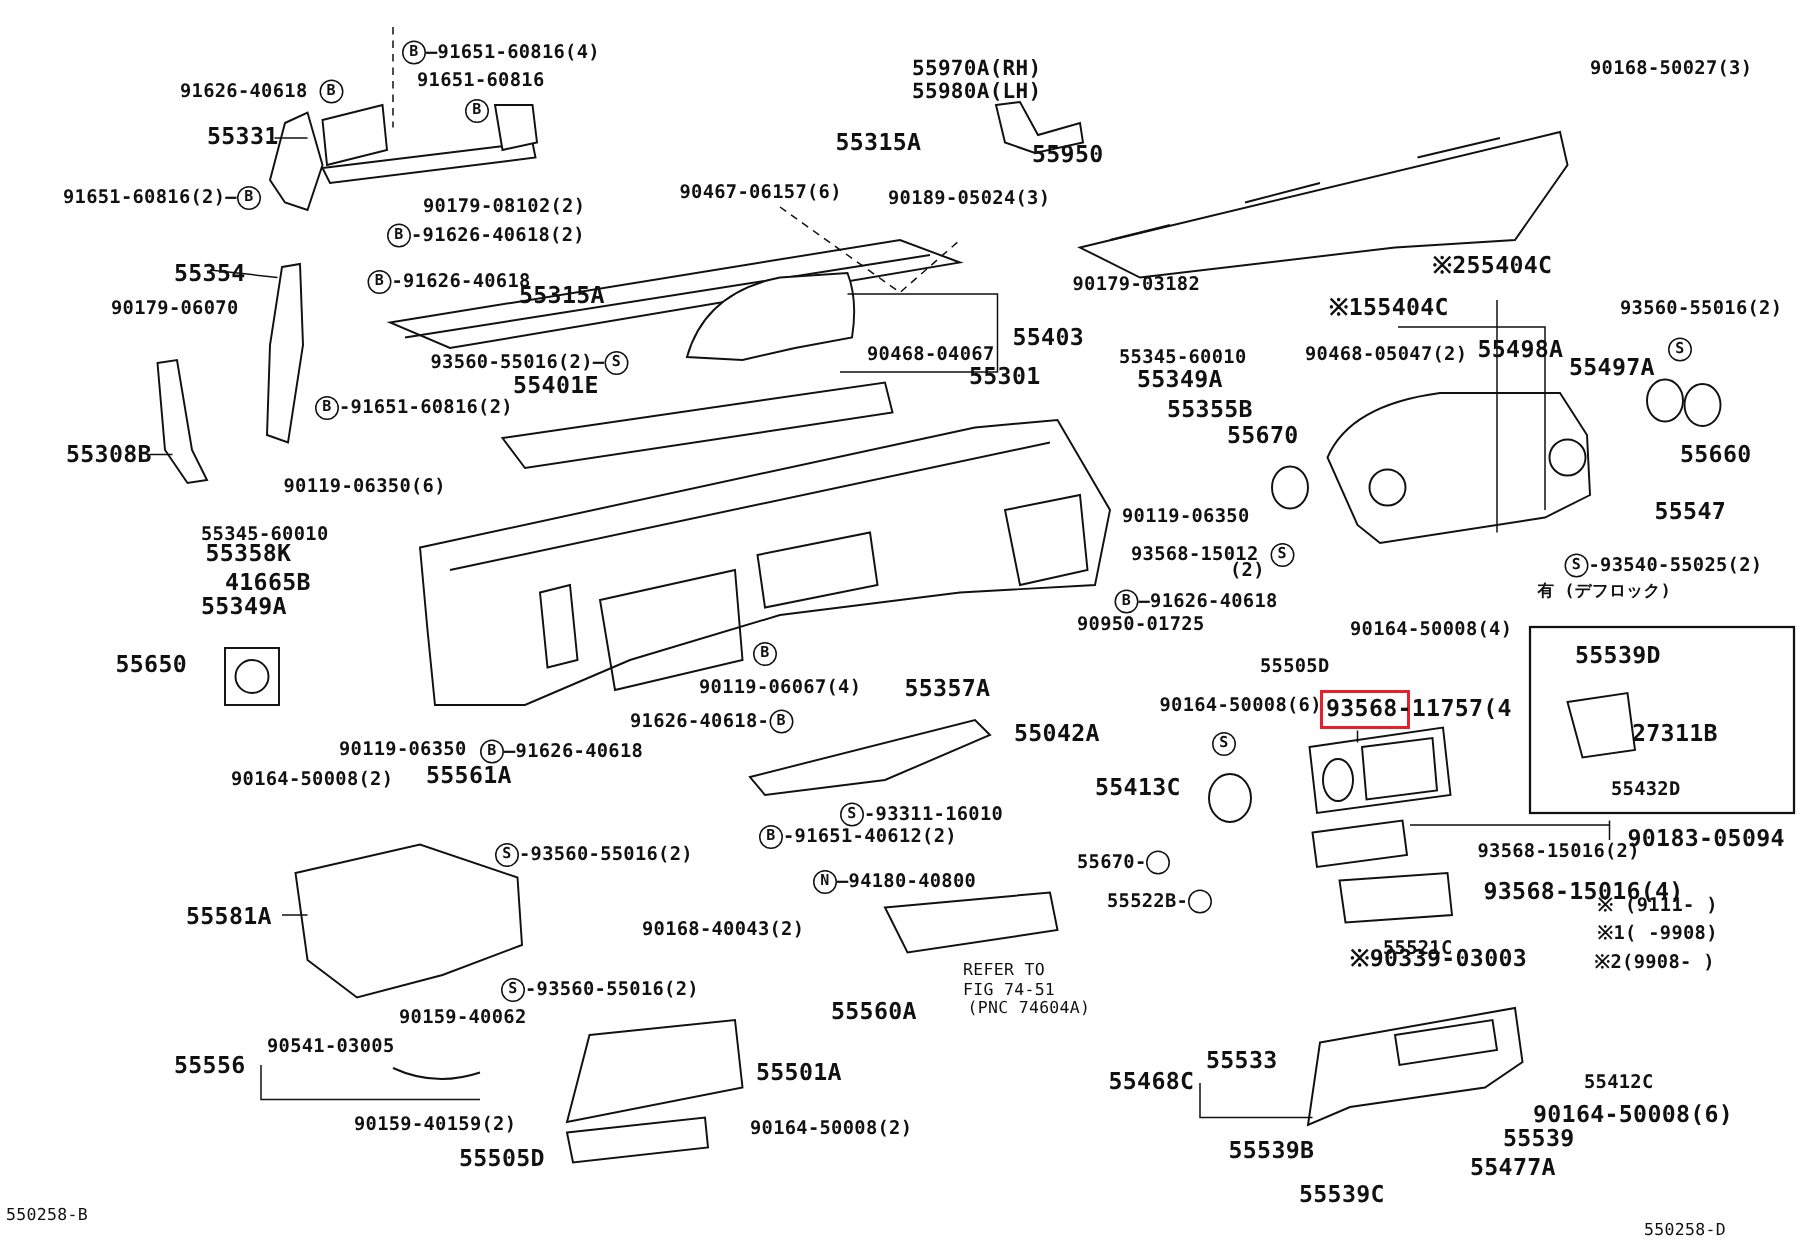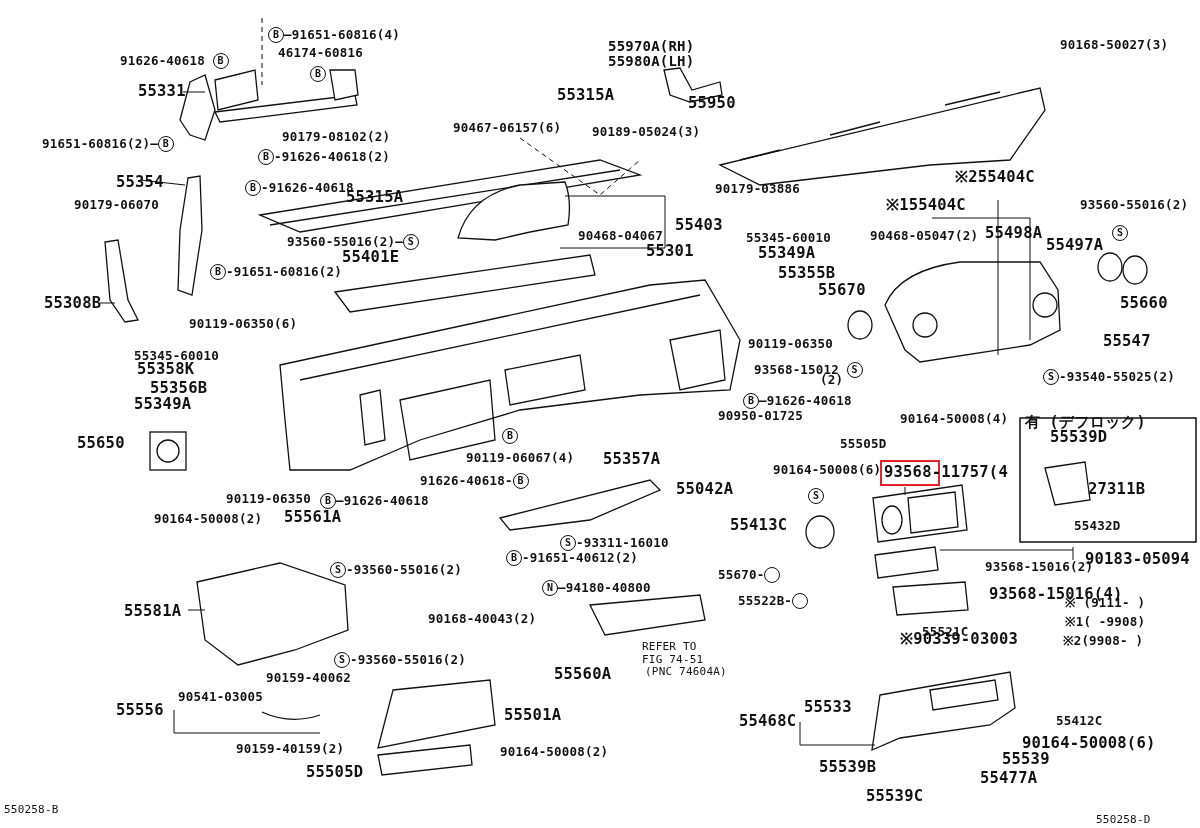--- a/index.html
+++ b/index.html
@@ -125,44 +125,44 @@
       <path class="lead" d="M188 610 L205 610"></path>
       <path class="lead" d="M174 710 L174 733 L320 733"></path>
       <path class="lead" d="M800 722 L800 745 L875 745"></path>
       <path class="lead" d="M1073 547 L1073 560 M940 550 L1073 550"></path>
       <path class="lead" d="M905 487 L905 495"></path>
     </g>
   </svg>
 
   <div class="lbl" style="left:268px;top:27px"><span class="circ">B</span>―<span>91651-60816(4)</span></div>
   <div class="lbl" style="left:120px;top:53px"><span>91626-40618</span> <span class="circ">B</span></div>
-  <div class="lbl" style="left:278px;top:47px">46174-60816</div>
+  <div class="lbl" style="left:278px;top:47px">91651-60816</div>
   <span class="circ lbl" style="left:310px;top:66px">B</span>
   <div class="lbl big" style="left:138px;top:84px">55331</div>
   <div class="lbl" style="left:282px;top:131px">90179-08102(2)</div>
-  <div class="lbl" style="left:42px;top:136px"><span>91651-60816(2)</span>―<span class="circ">B</span></div>
+  <div class="lbl" style="left:42px;top:124px"><span>91651-60816(2)</span>―<span class="circ">B</span></div>
   <div class="lbl" style="left:258px;top:149px"><span class="circ">B</span>-<span>91626-40618(2)</span></div>
 
   <div class="lbl big" style="left:116px;top:175px">55354</div>
   <div class="lbl" style="left:245px;top:180px"><span class="circ">B</span>-<span>91626-40618</span></div>
   <div class="lbl" style="left:74px;top:199px">90179-06070</div>
   <div class="lbl big" style="left:346px;top:190px">55315A</div>
   <div class="lbl" style="left:287px;top:234px"><span>93560-55016(2)</span>―<span class="circ">S</span></div>
   <div class="lbl big" style="left:342px;top:250px">55401E</div>
   <div class="lbl" style="left:210px;top:264px"><span class="circ">B</span>-<span>91651-60816(2)</span></div>
   <div class="lbl big" style="left:44px;top:296px">55308B</div>
 
   <div class="lbl" style="left:608px;top:39px;font-size:14px">55970A(RH)</div>
   <div class="lbl" style="left:608px;top:54px;font-size:14px">55980A(LH)</div>
   <div class="lbl big" style="left:557px;top:88px">55315A</div>
   <div class="lbl" style="left:453px;top:122px">90467-06157(6)</div>
   <div class="lbl" style="left:592px;top:126px">90189-05024(3)</div>
   <div class="lbl big" style="left:688px;top:96px">55950</div>
   <div class="lbl" style="left:1060px;top:39px">90168-50027(3)</div>
-  <div class="lbl" style="left:715px;top:183px">90179-03886</div>
+  <div class="lbl" style="left:715px;top:183px">90179-03182</div>
   <div class="lbl big" style="left:955px;top:170px">※255404C</div>
   <div class="lbl big" style="left:886px;top:198px">※155404C</div>
   <div class="lbl" style="left:870px;top:230px">90468-05047(2)</div>
   <div class="lbl big" style="left:985px;top:226px">55498A</div>
   <div class="lbl big" style="left:1046px;top:238px">55497A</div>
   <div class="lbl" style="left:1080px;top:199px">93560-55016(2)</div>
   <span class="circ lbl" style="left:1112px;top:225px">S</span>
   <div class="lbl big" style="left:1120px;top:296px">55660</div>
   <div class="lbl big" style="left:1103px;top:334px">55547</div>
   <div class="lbl" style="left:1043px;top:369px"><span class="circ">S</span>-<span>93540-55025(2)</span></div>
@@ -177,21 +177,21 @@
   <div class="lbl big" style="left:818px;top:283px">55670</div>
   <div class="lbl" style="left:748px;top:338px">90119-06350</div>
   <div class="lbl" style="left:754px;top:362px"><span>93568-15012</span> <span class="circ">S</span></div>
   <div class="lbl" style="left:820px;top:374px">(2)</div>
   <div class="lbl" style="left:743px;top:393px"><span class="circ">B</span>―<span>91626-40618</span></div>
   <div class="lbl" style="left:718px;top:410px">90950-01725</div>
 
   <div class="lbl" style="left:189px;top:318px">90119-06350(6)</div>
   <div class="lbl" style="left:134px;top:350px">55345-60010</div>
   <div class="lbl big" style="left:137px;top:362px">55358K</div>
-  <div class="lbl big" style="left:150px;top:381px">55356B</div>
+  <div class="lbl big" style="left:150px;top:381px">41665B</div>
   <div class="lbl big" style="left:134px;top:397px">55349A</div>
   <div class="lbl big" style="left:77px;top:436px">55650</div>
   <div class="lbl" style="left:226px;top:493px">90119-06350</div>
   <div class="lbl" style="left:320px;top:493px"><span class="circ">B</span>―<span>91626-40618</span></div>
   <div class="lbl" style="left:154px;top:513px">90164-50008(2)</div>
   <div class="lbl big" style="left:284px;top:510px">55561A</div>
 
   <span class="circ lbl" style="left:502px;top:428px">B</span>
   <div class="lbl" style="left:466px;top:452px">90119-06067(4)</div>
   <div class="lbl" style="left:420px;top:473px"><span>91626-40618</span>-<span class="circ">B</span></div>
@@ -233,21 +233,21 @@
   <div class="lbl big" style="left:900px;top:632px">※90339-03003</div>
   <div class="lbl big" style="left:804px;top:700px">55533</div>
   <div class="lbl big" style="left:739px;top:714px">55468C</div>
   <div class="lbl" style="left:1056px;top:715px">55412C</div>
   <div class="lbl big" style="left:1022px;top:736px">90164-50008(6)</div>
   <div class="lbl big" style="left:1002px;top:752px">55539</div>
   <div class="lbl big" style="left:819px;top:760px">55539B</div>
   <div class="lbl big" style="left:980px;top:771px">55477A</div>
   <div class="lbl big" style="left:866px;top:789px">55539C</div>
 
-  <div class="lbl" style="left:1025px;top:415px;font-size:15px">有 (デフロック)</div>
+  <div class="lbl" style="left:1025px;top:388px;font-size:11px">有 (デフロック)</div>
   <div class="lbl big" style="left:1050px;top:430px">55539D</div>
   <div class="lbl big" style="left:1088px;top:482px">27311B</div>
   <div class="lbl" style="left:1074px;top:520px">55432D</div>
 
   <div class="lbl" style="left:1065px;top:597px"><span>※</span> <span>(9111-      )</span></div>
   <div class="lbl" style="left:1065px;top:616px"><span>※1</span><span>(      -9908)</span></div>
   <div class="lbl" style="left:1063px;top:635px"><span>※2</span><span>(9908-      )</span></div>
 
   <div class="lbl sm" style="left:4px;top:804px">550258-B</div>
   <div class="lbl sm" style="left:1096px;top:814px">550258-D</div>

